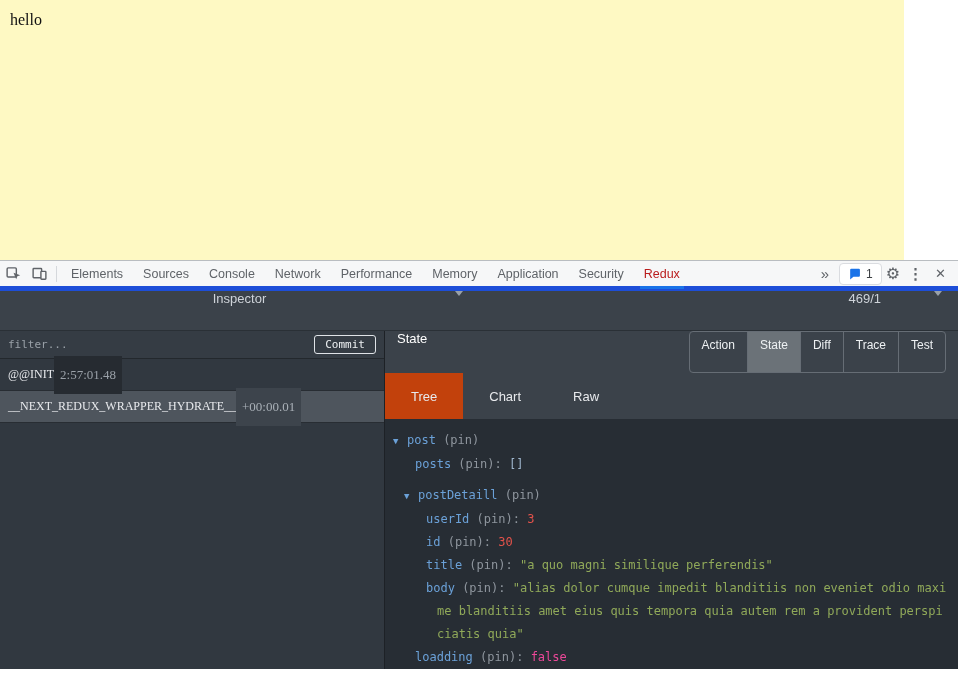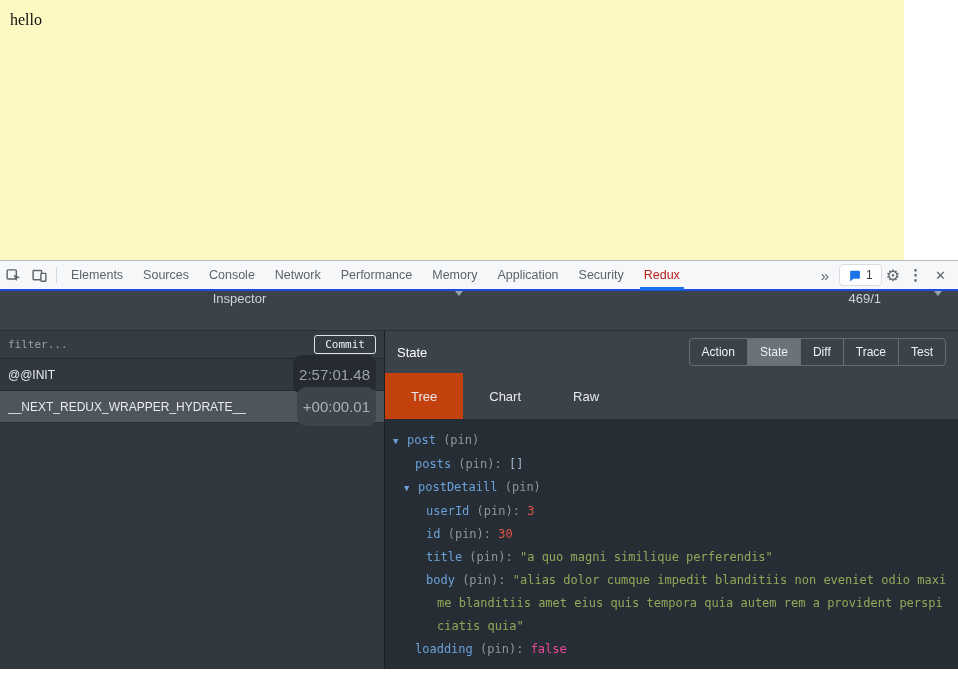--- a/index.html
+++ b/index.html
@@ -3,21 +3,21 @@
 <meta charset="utf-8">
 <style>
   *{box-sizing:border-box;margin:0;padding:0}
   html,body{width:958px;height:673px;background:#fff;font-family:"Liberation Sans",sans-serif;overflow:hidden}
   .page-area{position:absolute;top:0;left:0;width:904px;height:260px;background:#fef9c3}
   .hello{font-family:"Liberation Serif",serif;font-size:16px;color:#111;padding:11px 0 0 10px}
 
   .devtools{position:absolute;top:260px;left:0;width:958px;height:409px;border-top:1px solid #b9bdc1;background:#272d34;display:flex;flex-direction:column}
 
   
-  .dt-tabbar{height:30px;background:#f6f7f8;border-bottom:2px solid #1d4ed8;display:flex;align-items:center;flex:0 0 auto}
+  .dt-tabbar{height:30px;background:#f6f7f8;border-bottom:5px solid #1d4ed8;display:flex;align-items:center;flex:0 0 auto}
   .dt-icon-btn{width:26px;height:26px;display:flex;align-items:center;justify-content:center;cursor:pointer}
   .dt-sep{width:1px;height:16px;background:#d5d8dc;margin:0 4px}
   .dt-tabstrip{display:flex;height:30px}
   .dt-tab{padding:0 10px;height:30px;display:flex;align-items:center;font-size:12.5px;color:#5f6368;position:relative;cursor:pointer;white-space:nowrap}
   .dt-tab.active{color:#b91c1c}
   .dt-tab.active::after{content:"";position:absolute;left:6px;right:6px;bottom:0;height:3px;background:#1a73e8}
   .dt-right{margin-left:auto;display:flex;align-items:center;gap:4px;padding-right:8px}
   .chevron{font-size:15px;color:#5f6368;padding:0 6px;cursor:pointer}
   .issues-pill{display:flex;align-items:center;gap:5px;border:1px solid #dadce0;border-radius:4px;padding:3px 8px;cursor:pointer;background:#fff}
   .issues-count{font-size:12px;color:#3c4043}
@@ -37,28 +37,28 @@
   .half-right .caret{margin-right:16px}
 
   .rd-main{flex:1;display:flex;min-height:0}
 
   
   .rd-left{width:385px;flex:0 0 auto;background:#313840;border-right:1px solid #1d2126;display:flex;flex-direction:column}
   .filter-row{height:28px;background:#353c44;border-bottom:1px solid #23282d;display:flex;align-items:center;padding:0 8px;flex:0 0 auto}
   .filter-input{flex:1;background:transparent;border:none;outline:none;font-family:"DejaVu Sans Mono",monospace;font-size:11px;color:#86efac}
   .filter-input::placeholder{color:#9aa1a8}
   .commit-btn{font-family:"DejaVu Sans Mono",monospace;font-size:11px;color:#eef1f3;background:transparent;border:1px solid #dfe3e7;border-radius:3px;padding:2px 10px;cursor:pointer}
-  .action-row{height:32px;display:flex;align-items:center;justify-content:space-between;padding:0 8px;border-bottom:1px solid #282d33;font-family:Liberation Sans, sans-serif;font-size:12px;color:#e8eaed;cursor:pointer;flex:0 0 auto}
+  .action-row{height:32px;display:flex;align-items:center;padding:0 8px;border-bottom:1px solid #282d33;font-family:Liberation Serif, serif;font-size:12px;color:#e8eaed;cursor:pointer;flex:0 0 auto}
   .action-row.selected{background:#4e555d}
-  .badge{background:#262b31;color:#9aa1a8;border-radius:9px;padding:11px 6px;font-size:15px;white-space:nowrap}
+  .badge{background:#262b31;color:#9aa1a8;border-radius:0;padding:11px 6px;font-size:13px;white-space:nowrap}
   .action-row.selected .badge{background:#3d444c;color:#aab1b8}
 
   
   .rd-right{flex:1;display:flex;flex-direction:column;min-width:0}
-  .state-header{height:42px;background:#3b424a;display:flex;align-items:center;justify-content:space-between;padding:0 12px;flex:0 0 auto}
+  .state-header{height:42px;background:#3b424a;display:flex;justify-content:space-between;padding:0 12px;flex:0 0 auto}
   .state-title{color:#fff;font-size:13px}
   .seg-group{display:flex;border:1px solid #666d75;border-radius:4px;overflow:hidden}
   .seg-btn{font-family:Liberation Sans, sans-serif;font-size:12px;color:#eef1f3;padding:6px 12px;border-right:1px solid #666d75;cursor:pointer;background:transparent;white-space:nowrap}
   .seg-btn:last-child{border-right:none}
   .seg-btn.active{background:#6b7278}
   .view-tabs{height:46px;background:#3b424a;display:flex;flex:0 0 auto}
   .view-tab{padding:0 26px;display:flex;align-items:center;color:#e8eaed;font-size:13px;cursor:pointer}
   .view-tab.active{background:#c2410c}
   .tree{flex:1;background:#272d34;overflow:auto;padding:10px 10px 0 0;font-family:"DejaVu Sans Mono",monospace;font-size:12px;line-height:23px;color:#e8eaed}
   .arrow{display:inline-block;width:14px;color:#6ba1d8;font-size:9px;text-indent:0;cursor:pointer}
@@ -161,21 +161,21 @@
           </div>
       </div>
       <div class="view-tabs">
           <div class="view-tab active">Tree</div>
           <div class="view-tab">Chart</div>
           <div class="view-tab">Raw</div>
         </div>
       <div class="tree">
           <div class="tree-row" style="padding-left: 22px; text-indent: -14px;"><span class="arrow">▼</span><span class="key">post</span> <span class="meta">(pin)</span></div>
           <div class="tree-row" style="padding-left: 41px; text-indent: -11px;"><span class="key">posts</span> <span class="meta">(pin):</span> <span class="v-array">[]</span></div>
-          <div class="tree-row" style="padding-left: 33px; text-indent: -14px;"><span class="arrow">▼</span><span class="key">postDetaill</span> <span class="meta">(pin)</span></div>
+          <div class="tree-row" style="padding-left: 33px; text-indent: -14px; margin-top: 8px;"><span class="arrow">▼</span><span class="key">postDetaill</span> <span class="meta">(pin)</span></div>
           <div class="tree-row" style="padding-left: 52px; text-indent: -11px;"><span class="key">userId</span> <span class="meta">(pin):</span> <span class="v-number">3</span></div>
           <div class="tree-row" style="padding-left: 52px; text-indent: -11px;"><span class="key">id</span> <span class="meta">(pin):</span> <span class="v-number">30</span></div>
           <div class="tree-row" style="padding-left: 52px; text-indent: -11px;"><span class="key">title</span> <span class="meta">(pin):</span> <span class="v-string">"a quo magni similique perferendis"</span></div>
           <div class="tree-row" style="padding-left: 52px; text-indent: -11px;"><span class="key">body</span> <span class="meta">(pin):</span> <span class="v-string">"alias dolor cumque impedit blanditiis non eveniet odio maxime blanditiis amet eius quis tempora quia autem rem a provident perspiciatis quia"</span></div>
           <div class="tree-row" style="padding-left: 41px; text-indent: -11px;"><span class="key">loadding</span> <span class="meta">(pin):</span> <span class="v-boolean">false</span></div>
         </div>
     </div>
 
   </div>
 </div>

